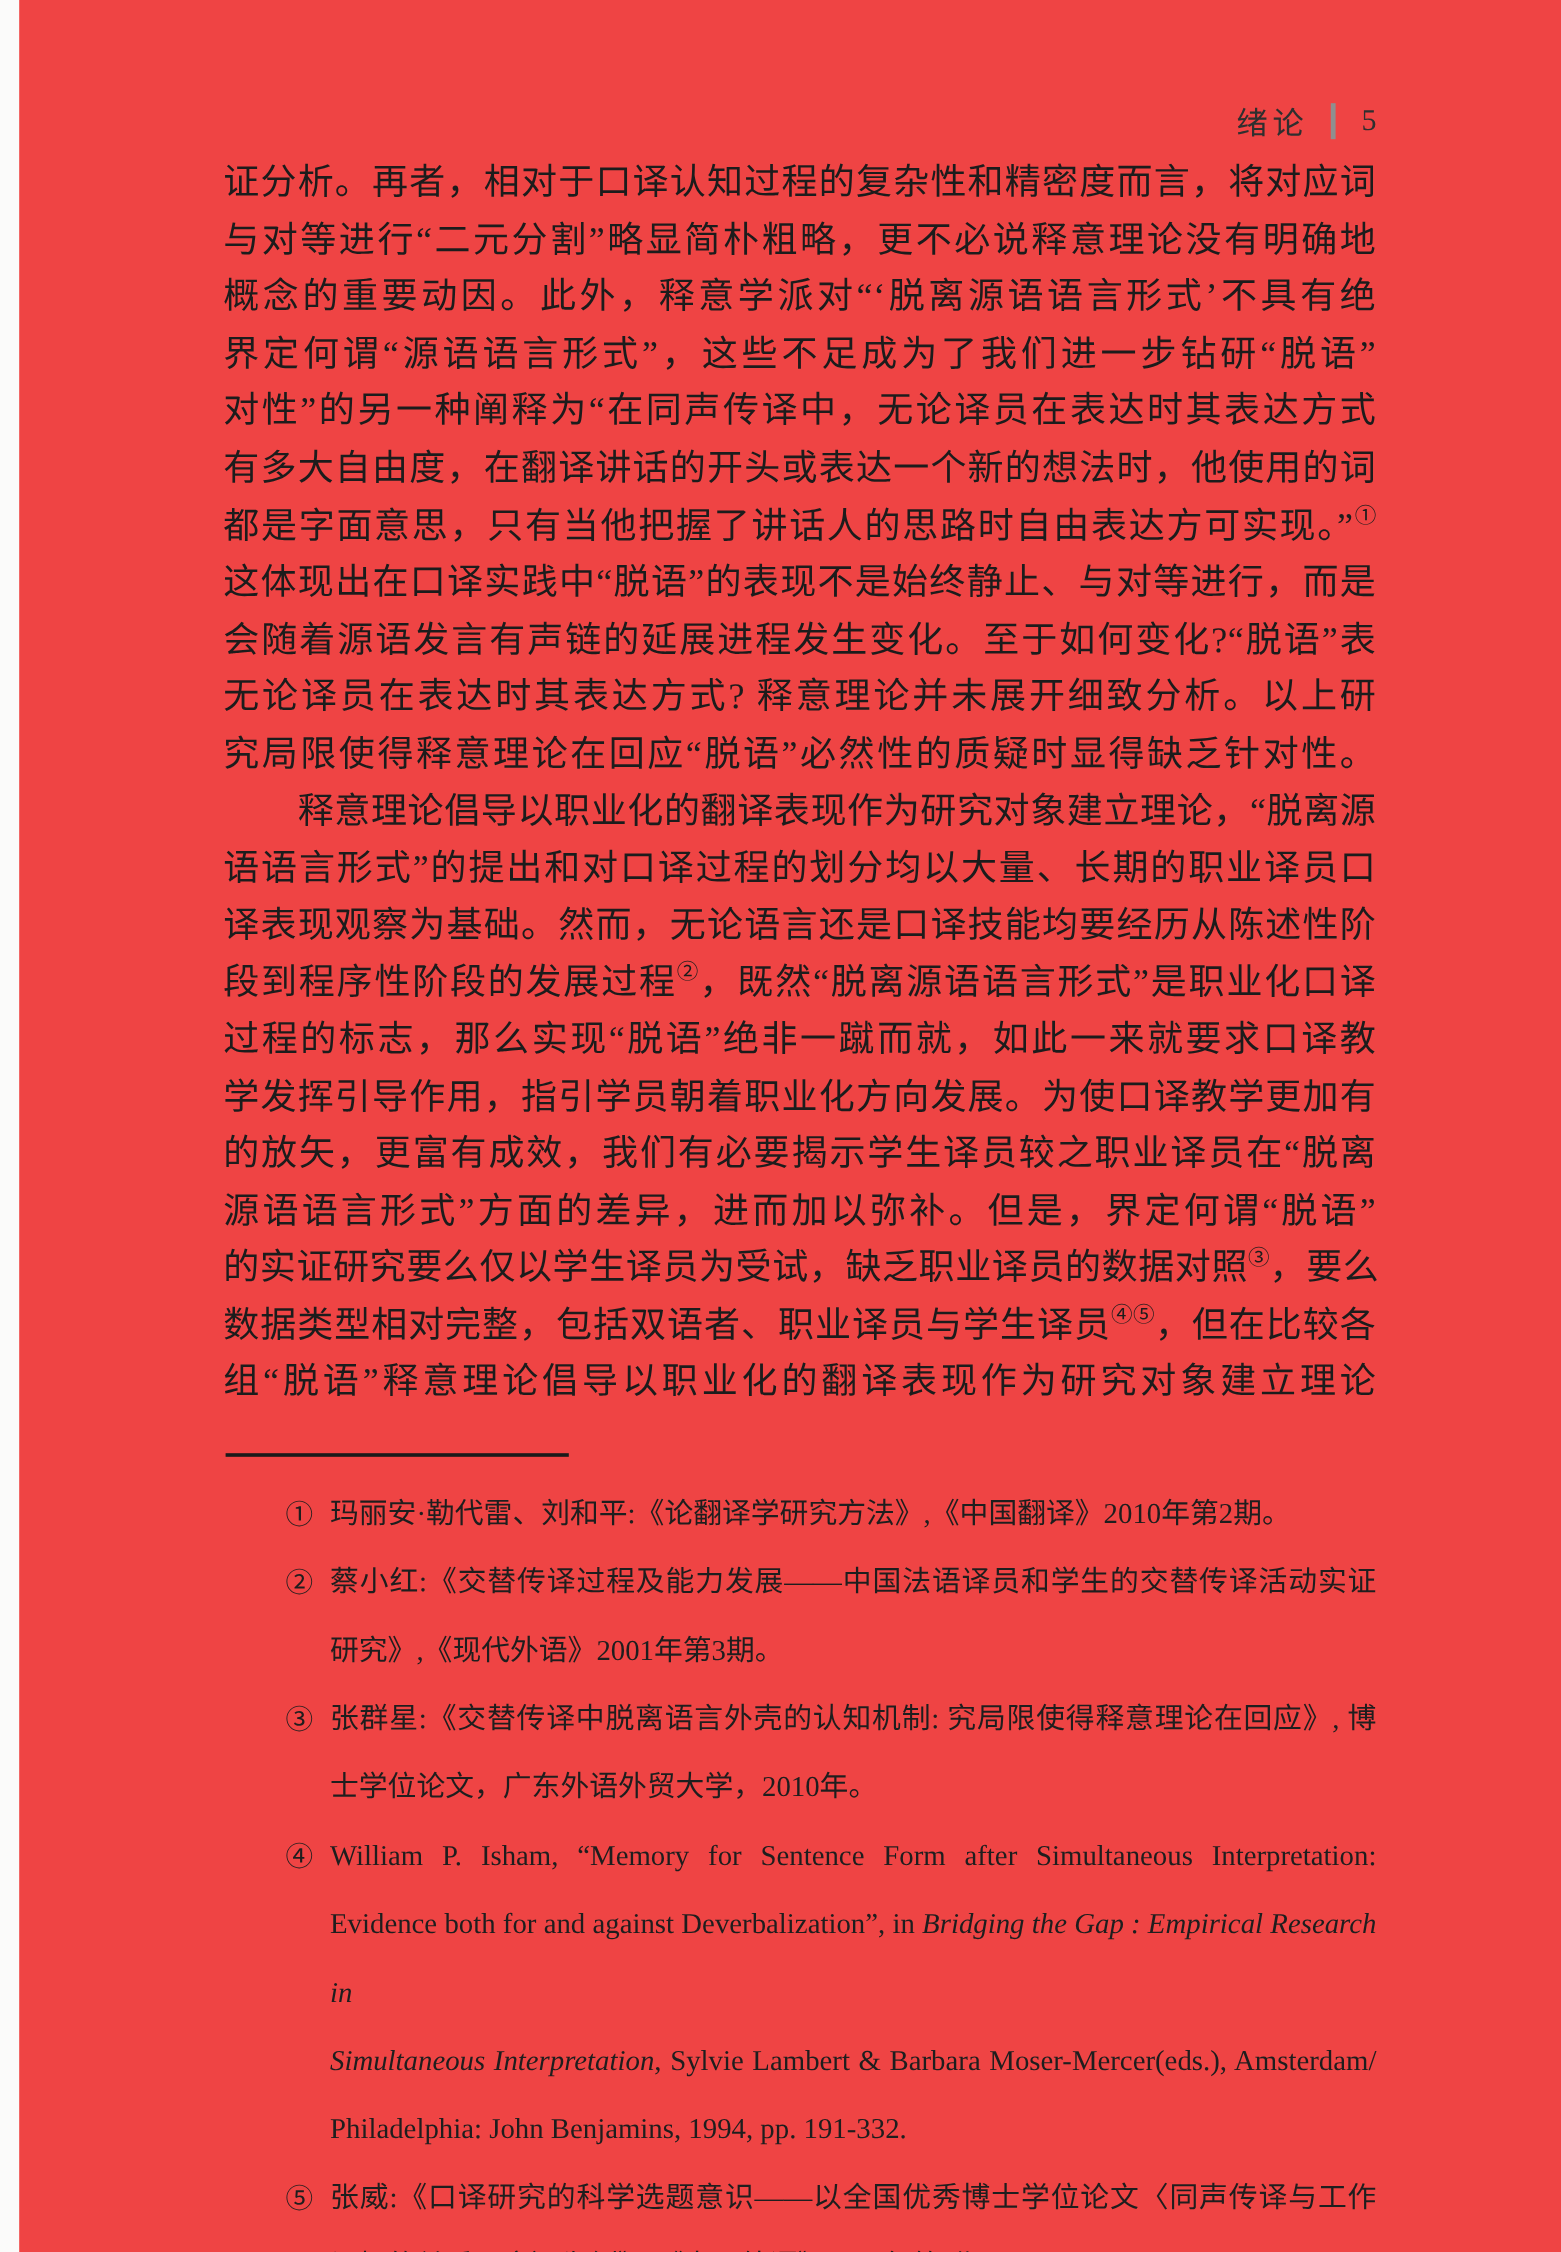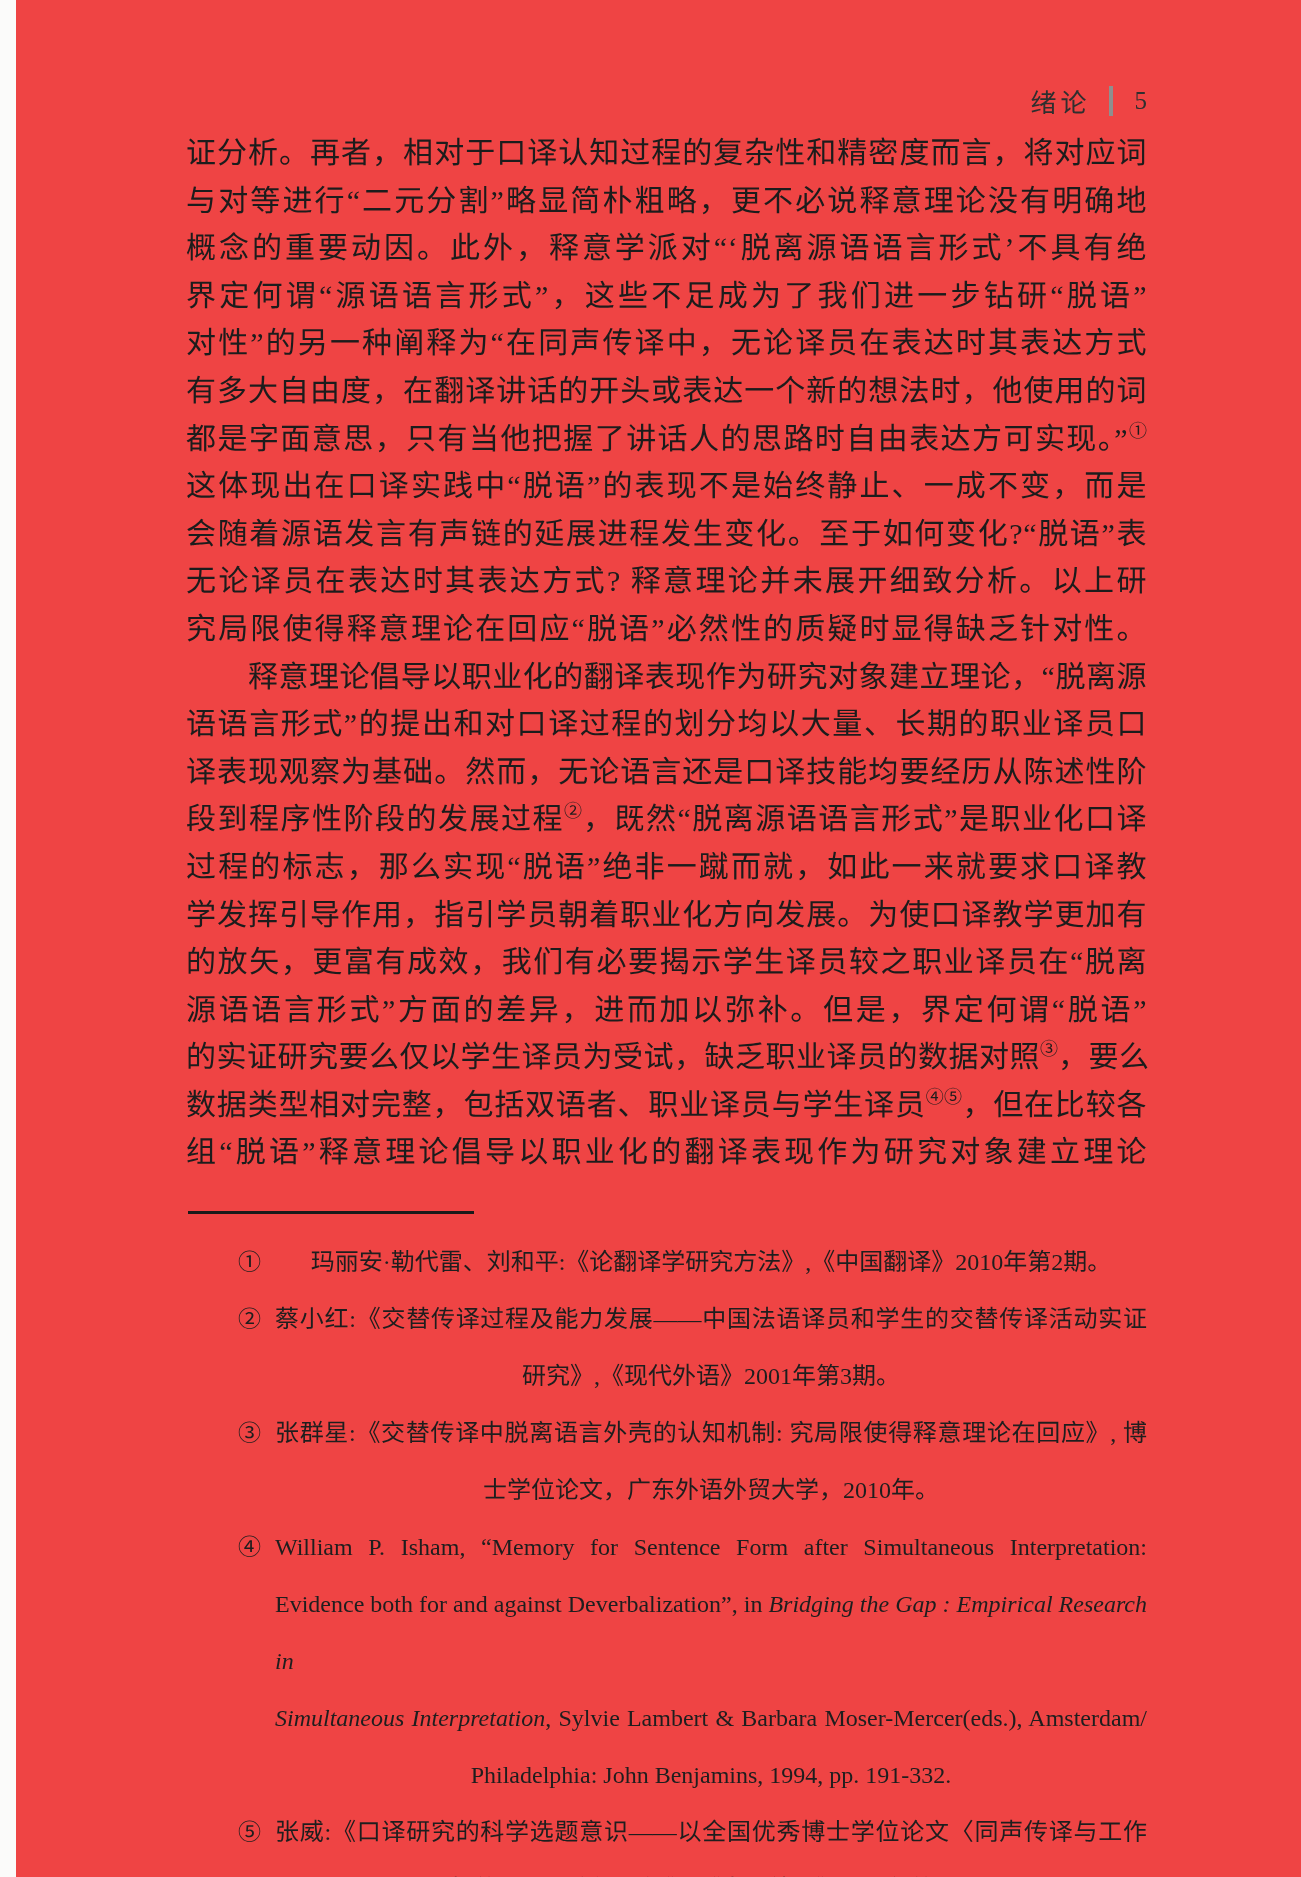--- a/index.html
+++ b/index.html
@@ -86,21 +86,21 @@
     color: #1e1e1e;
   }
   .fn-marker {
     position: absolute;
     left: -37px;
     top: 0;
     font-size: 23px;
     line-height: 57px;
   }
   .fn-line {
-    text-align: center;
+    text-align: left;
   }
   .fn-line.jl {
     text-align: justify;
     text-align-last: justify;
   }
   .fn-en { font-size: 24px; }
   .italic { font-style: italic; }
 </style>
 </head>
 <body>
@@ -115,21 +115,21 @@
 
   <main class="body-root" id="body-root">
       <div>
         <div class="body-line">证分析。再者，相对于口译认知过程的复杂性和精密度而言，将对应词</div>
         <div class="body-line">与对等进行“二元分割”略显简朴粗略，更不必说释意理论没有明确地</div>
         <div class="body-line">概念的重要动因。此外，释意学派对“‘脱离源语语言形式’不具有绝</div>
         <div class="body-line">界定何谓“源语语言形式”，这些不足成为了我们进一步钻研“脱语”</div>
         <div class="body-line">对性”的另一种阐释为“在同声传译中，无论译员在表达时其表达方式</div>
         <div class="body-line">有多大自由度，在翻译讲话的开头或表达一个新的想法时，他使用的词</div>
         <div class="body-line">都是字面意思，只有当他把握了讲话人的思路时自由表达方可实现。”<sup class="fn-ref">①</sup></div>
-        <div class="body-line">这体现出在口译实践中“脱语”的表现不是始终静止、一成不变，而是</div>
+        <div class="body-line">这体现出在口译实践中“脱语”的表现不是始终静止、与对等进行，而是</div>
         <div class="body-line">会随着源语发言有声链的延展进程发生变化。至于如何变化?“脱语”表</div>
         <div class="body-line">无论译员在表达时其表达方式? 释意理论并未展开细致分析。以上研</div>
         <div class="body-line">究局限使得释意理论在回应“脱语”必然性的质疑时显得缺乏针对性。</div>
       </div>
       <div>
         <div class="body-line"><span class="indent-spacer"></span>释意理论倡导以职业化的翻译表现作为研究对象建立理论，“脱离源</div>
         <div class="body-line">语语言形式”的提出和对口译过程的划分均以大量、长期的职业译员口</div>
         <div class="body-line">译表现观察为基础。然而，无论语言还是口译技能均要经历从陈述性阶</div>
         <div class="body-line">段到程序性阶段的发展过程<sup class="fn-ref">②</sup>，既然“脱离源语语言形式”是职业化口译</div>
         <div class="body-line">过程的标志，那么实现“脱语”绝非一蹴而就，如此一来就要求口译教</div>

